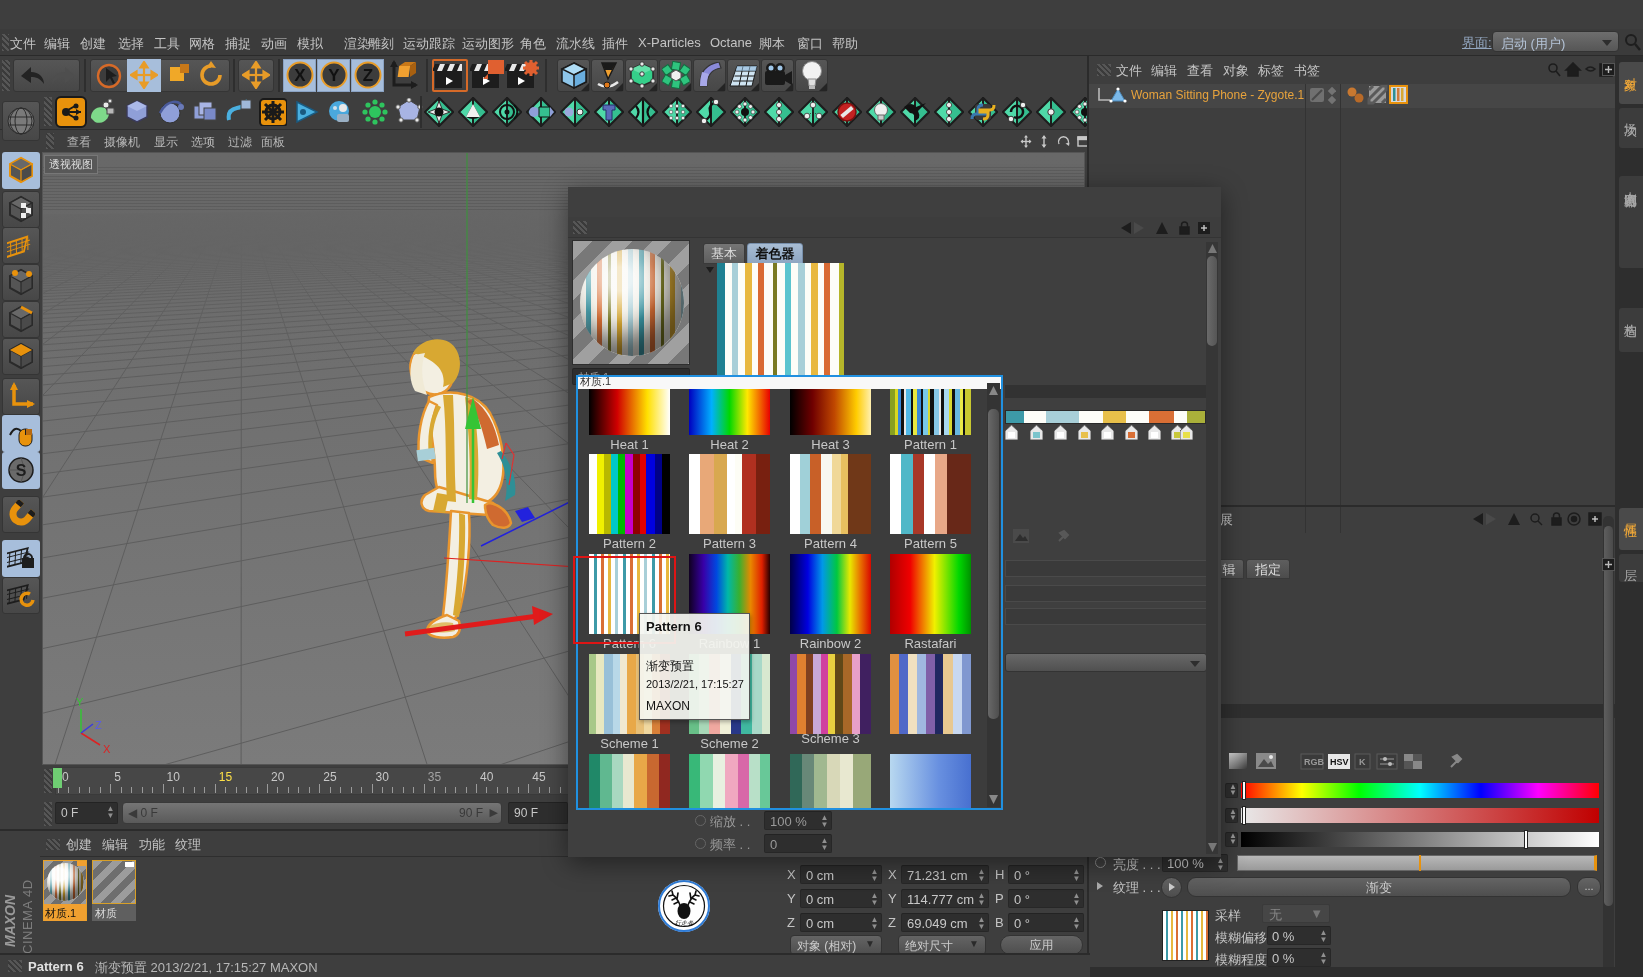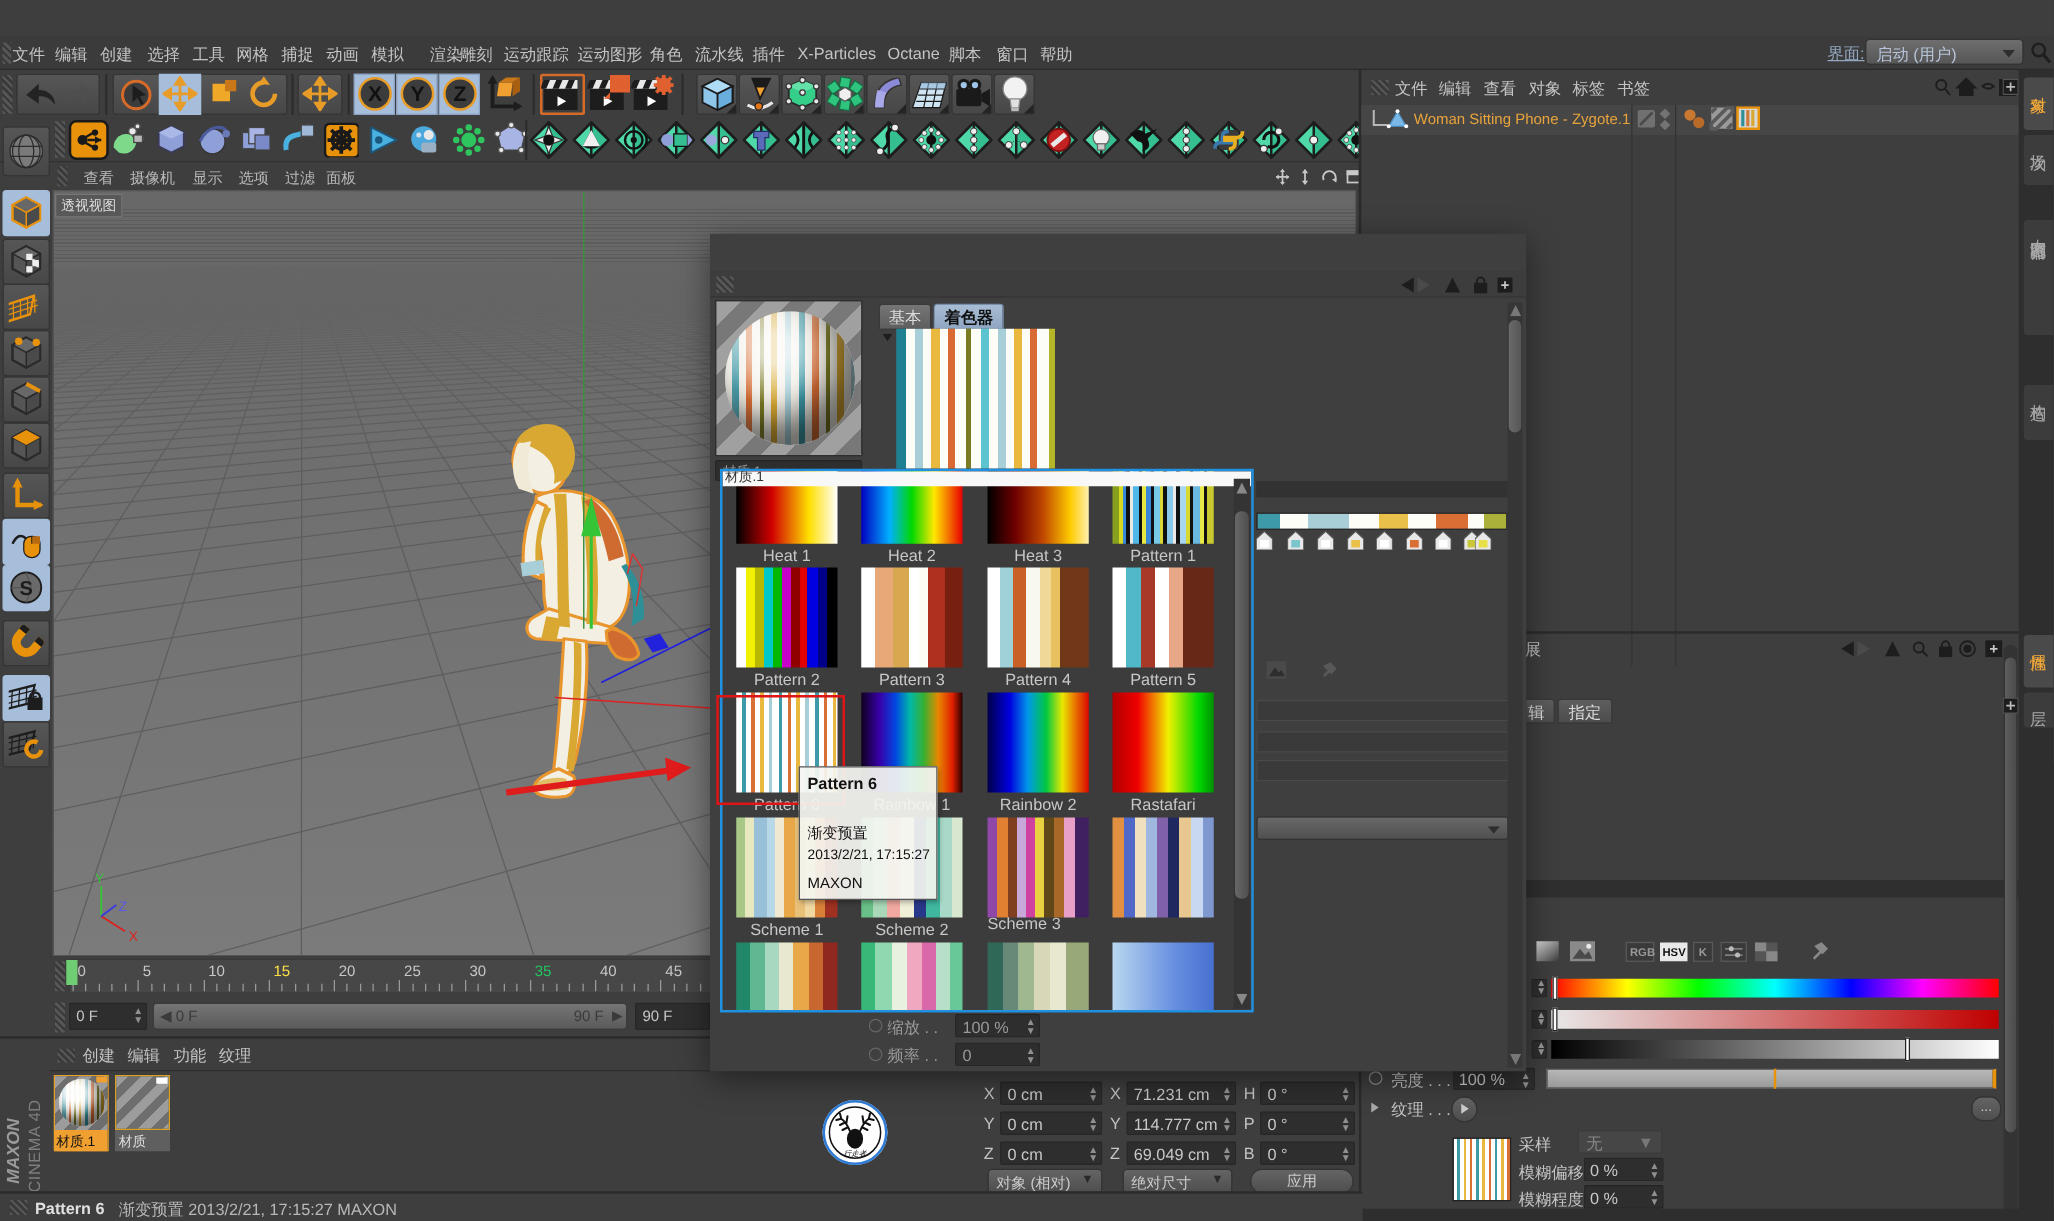--- a/index.html
+++ b/index.html
@@ -1140,20 +1140,21 @@
       <div class="abs" style="left:140px;top:777px;font-size:8px;color:#999;line-height:6px;">▲<br>▼</div>
 <div class="abs" style="left:6px;top:801px;width:11px;height:11px;border:1.5px solid #8a8a8a;border-radius:50%;"></div>
 <div class="abs" style="left:24px;top:800px;font-size:13px;color:#c4c4c4;">亮度 . . .</div>
 <div class="abs fld" style="left:73px;top:798px;width:66px;height:18px;font-size:13px;padding:1px 4px;">100 %<div class="spin">▲<br>▼</div></div>
 <div class="abs" style="left:148px;top:799px;width:360px;height:16px;background:linear-gradient(#b8b8b8,#9a9a9a);border:1px solid #666;border-right:3px solid #e8920c;"></div>
 <div class="abs" style="left:330px;top:799px;width:2px;height:16px;background:#e8920c;"></div>
 <div class="abs" style="left:8px;top:826px;width:0;height:0;border-left:6px solid #aaa;border-top:4px solid transparent;border-bottom:4px solid transparent;"></div>
 <div class="abs" style="left:24px;top:823px;font-size:13px;color:#c4c4c4;">纹理 . . .</div>
 <div class="abs" style="left:72px;top:821px;width:21px;height:21px;background:linear-gradient(#666,#4c4c4c);border:1px solid #333;border-radius:50%;"></div>
 <div class="abs" style="left:80px;top:827px;width:0;height:0;border-left:6px solid #ccc;border-top:4px solid transparent;border-bottom:4px solid transparent;"></div>
+<div class="abs" style="left:98px;top:821px;width:384px;height:20px;background:linear-gradient(#646464,#4e4e4e);border:1px solid #333;border-radius:9px;color:#ccc;font-size:13px;text-align:center;line-height:19px;">渐变</div>
 <div class="abs" style="left:488px;top:821px;width:24px;height:20px;background:linear-gradient(#646464,#4e4e4e);border:1px solid #333;border-radius:9px;color:#ccc;font-size:11px;text-align:center;line-height:17px;">...</div>
 <div class="abs" style="left:73px;top:854px;width:47px;height:51px;background:repeating-linear-gradient(90deg,#fff 0 3px,#3d9aa8 3px 5px,#fff 5px 8px,#e8b83f 8px 10px,#fff 10px 13px,#d96f35 13px 15px);border:1px solid #222;"></div>
 <div class="abs" style="left:126px;top:851px;font-size:13px;color:#c4c4c4;">采样</div>
 <div class="abs" style="left:173px;top:848px;width:68px;height:19px;background:#464646;border:1px solid #3a3a3a;border-radius:2px;color:#888;font-size:13px;padding:1px 6px;">无<span style="float:right;color:#777;">▼</span></div>
 <div class="abs" style="left:126px;top:873px;font-size:13px;color:#c4c4c4;">模糊偏移</div>
 <div class="abs fld" style="left:178px;top:870px;width:64px;height:19px;font-size:13px;padding:2px 4px;">0 %<div class="spin">▲<br>▼</div></div>
 <div class="abs" style="left:126px;top:895px;font-size:13px;color:#c4c4c4;">模糊程度</div>
 <div class="abs fld" style="left:178px;top:892px;width:64px;height:19px;font-size:13px;padding:2px 4px;">0 %<div class="spin">▲<br>▼</div></div>
 <div class="abs" style="left:514px;top:460px;width:11px;height:460px;background:#333;border-radius:5px;"></div>
 <div class="abs" style="left:515px;top:470px;width:9px;height:380px;background:linear-gradient(90deg,#5e5e5e,#4a4a4a);border-radius:5px;"></div>
@@ -1183,21 +1184,21 @@
 <div class="abs" style="left:0;top:765px;width:1087px;height:32px;background:#3e3e3e;">
 <div class="abs grip" style="left:44px;top:4px;width:8px;height:24px;"></div>
 <div class="abs" style="left:55px;top:2px;width:1032px;height:28px;background:#474747;border:1px solid #3a3a3a;">
 <div class="abs" style="left:6.0px;top:2px;font-size:12px;color:#c8c8c8;">0</div>
         <div class="abs" style="left:58.25px;top:2px;font-size:12px;color:#c8c8c8;">5</div>
         <div class="abs" style="left:110.5px;top:2px;font-size:12px;color:#c8c8c8;">10</div>
         <div class="abs" style="left:162.75px;top:2px;font-size:12px;color:#fde047;">15</div>
         <div class="abs" style="left:215.0px;top:2px;font-size:12px;color:#c8c8c8;">20</div>
         <div class="abs" style="left:267.25px;top:2px;font-size:12px;color:#c8c8c8;">25</div>
         <div class="abs" style="left:319.5px;top:2px;font-size:12px;color:#c8c8c8;text-align:right;">30</div>
-        <div class="abs" style="left:371.75px;top:2px;font-size:12px;color:#22c55e;">35</div>
+        <div class="abs" style="left:371.75px;top:2px;font-size:12px;color:#a3a3a3;">35</div>
         <div class="abs" style="left:424.0px;top:2px;font-size:12px;color:#c8c8c8;">40</div>
         <div class="abs" style="left:476.24999999999994px;top:2px;font-size:12px;color:#c8c8c8;">45</div>
         <div class="abs" style="left:528.5px;top:2px;font-size:12px;color:#c8c8c8;">50</div>
         <div class="abs" style="left:580.75px;top:2px;font-size:12px;color:#c8c8c8;">55</div>
         <div class="abs" style="left:633.0px;top:2px;font-size:12px;color:#c8c8c8;">60</div>
         <div class="abs" style="left:685.25px;top:2px;font-size:12px;color:#c8c8c8;">65</div>
         <div class="abs" style="left:737.5px;top:2px;font-size:12px;color:#c8c8c8;">70</div>
         <div class="abs" style="left:789.75px;top:2px;font-size:12px;color:#c8c8c8;">75</div>
         <div class="abs" style="left:842.0px;top:2px;font-size:12px;color:#c8c8c8;">80</div>
         <div class="abs" style="left:894.2499999999999px;top:2px;font-size:12px;color:#c8c8c8;">85</div>
@@ -1504,21 +1505,21 @@
 <div class="abs" style="left:111px;top:259px;width:81px;text-align:center;font-size:13px;color:#c8c8c8;">Rainbow 1</div>
 <div class="abs" style="left:212px;top:177px;width:81px;height:80px;background:linear-gradient(90deg,#000048,#0000e0 22%,#0098e8 40%,#00c840 58%,#e8e800 74%,#e87000 87%,#d80800);"></div>
 <div class="abs" style="left:212px;top:259px;width:81px;text-align:center;font-size:13px;color:#c8c8c8;">Rainbow 2</div>
 <div class="abs" style="left:312px;top:177px;width:81px;height:80px;background:linear-gradient(90deg,#b00000,#f00000 25%,#f0f000 55%,#00d800 85%,#009000);"></div>
 <div class="abs" style="left:312px;top:259px;width:81px;text-align:center;font-size:13px;color:#c8c8c8;">Rastafari</div>
 <div class="abs" style="left:11px;top:277px;width:81px;height:80px;background:linear-gradient(90deg,#a8c888 0 9%,#e8e8c0 9% 18%,#98c0d8 18% 30%,#b8d8e8 30% 38%,#f0e8d0 38% 47%,#e8a848 47% 58%,#e8c078 58% 68%,#f0d8a0 68% 78%,#d88038 78% 88%,#a03020 88%);"></div>
 <div class="abs" style="left:11px;top:359px;width:81px;text-align:center;font-size:13px;color:#c8c8c8;">Scheme 1</div>
 <div class="abs" style="left:111px;top:277px;width:81px;height:80px;background:linear-gradient(90deg,#68c088 0 12%,#a8d8b8 12% 25%,#f0a8a0 25% 38%,#f0f0d8 38% 52%,#283888 52% 64%,#40b8a0 64% 78%,#a8d8c8 78% 90%,#d8e8d0 90%);"></div>
 <div class="abs" style="left:111px;top:359px;width:81px;text-align:center;font-size:13px;color:#c8c8c8;">Scheme 2</div>
 <div class="abs" style="left:212px;top:277px;width:81px;height:80px;background:linear-gradient(90deg,#9048a8 0 9%,#e08030 9% 20%,#804020 20% 29%,#c8a8d8 29% 38%,#d040a0 38% 47%,#e8d040 47% 56%,#604818 56% 66%,#a86828 66% 76%,#e8a0c8 76% 86%,#402060 86%);"></div>
-<div class="abs" style="left:212px;top:354px;width:81px;text-align:left;font-size:13px;color:#c8c8c8;">Scheme 3</div>
+<div class="abs" style="left:212px;top:354px;width:81px;text-align:center;font-size:13px;color:#c8c8c8;">Scheme 3</div>
 <div class="abs" style="left:312px;top:277px;width:81px;height:80px;background:linear-gradient(90deg,#e09040 0 11%,#5068c8 11% 22%,#f0e0c0 22% 33%,#a0b8e0 33% 44%,#8060a8 44% 55%,#202860 55% 66%,#e8c890 66% 78%,#c8d8f0 78% 89%,#8098d0 89%);"></div>
 <div class="abs" style="left:312px;top:359px;width:81px;text-align:center;font-size:13px;color:#c8c8c8;margin-top:39px;">Scheme 4</div>
 <div class="abs" style="left:11px;top:377px;width:81px;height:80px;background:linear-gradient(90deg,#208868 0 14%,#60b890 14% 28%,#a8d8c0 28% 42%,#e8e8d0 42% 56%,#e8a848 56% 72%,#c86830 72% 86%,#902820 86%);"></div>
 <div class="abs" style="left:111px;top:377px;width:81px;height:80px;background:linear-gradient(90deg,#38b878 0 14%,#90d8b0 14% 30%,#e8f0e0 30% 45%,#f0a8c0 45% 60%,#d868a8 60% 74%,#b8e0c8 74% 88%,#68c898 88%);"></div>
 <div class="abs" style="left:212px;top:377px;width:81px;height:80px;background:linear-gradient(90deg,#306858 0 15%,#688878 15% 30%,#a0b890 30% 46%,#d8d8b8 46% 62%,#e8e8d0 62% 78%,#98a878 78%);"></div>
 <div class="abs" style="left:312px;top:377px;width:81px;height:80px;background:linear-gradient(90deg,#b8d8f0,#6890e0 60%,#4870d0);"></div>
 <div class="abs" style="left:0;top:0;width:423px;height:12px;background:#f8f8f8;"></div>
 <div class="abs" style="left:2px;top:-3px;font-size:11px;color:#333;">材质.1</div>
 <div class="abs" style="left:409px;top:6px;width:13px;height:424px;background:#343434;">
 <svg class="abs" style="left:2px;top:3px" width="9" height="9">

